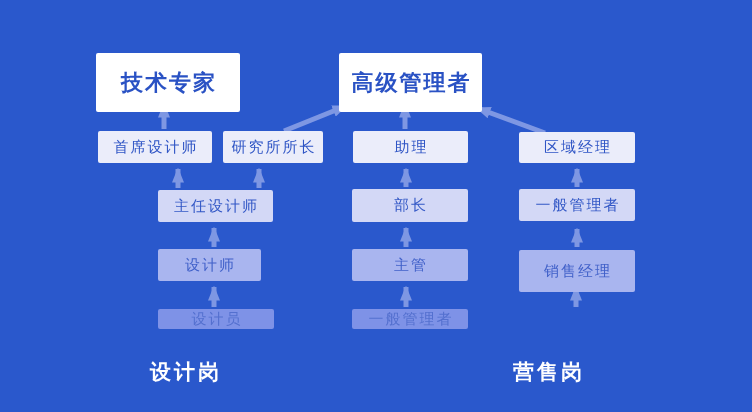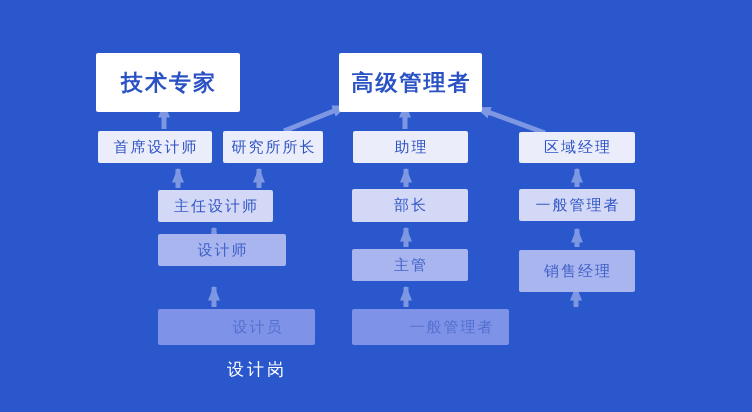--- a/index.html
+++ b/index.html
@@ -23,25 +23,25 @@
     display:flex;align-items:center;justify-content:center;
     border-radius:2px;
     letter-spacing:2px;
     white-space:nowrap;
     text-indent:2px; 
   }
   .lvl1{height:59px;background:var(--l1);color:var(--t1);font-size:22px;font-weight:600;text-align:right;}
   .lvl2{height:32px;background:var(--l2);color:var(--t2);font-size:15px;font-weight:400;}
   .lvl3{height:32px;background:var(--l3);color:var(--t3);font-size:15px;font-weight:500;}
   .lvl4{height:32px;background:var(--l4);color:var(--t4);font-size:15px;font-weight:500;}
-  .lvl5{height:36px;background:var(--l5);color:var(--t5);font-size:15px;font-weight:500;padding-left:41px;}
+  .lvl5{height:20px;background:var(--l5);color:var(--t5);font-size:15px;font-weight:500;}
   .col-label{
     position:absolute;z-index:2;width:140px;
-    text-align:right;color:var(--label);
-    font-size:17px;font-weight:400;letter-spacing:3px;text-indent:3px;
+    text-align:left;color:var(--label);
+    font-size:21px;font-weight:700;letter-spacing:3px;text-indent:3px;
     white-space:nowrap;
   }
 </style>
 </head>
 <body>
 
 <div class="stage">
 
   <svg class="arrow-layer" width="752" height="412" viewBox="0 0 752 412">
     <defs>
@@ -72,22 +72,23 @@
 
   <div class="node lvl2" style="left:98px;top:131px;width:114px">首席设计师</div>
   <div class="node lvl2" style="left:223px;top:131px;width:100px">研究所所长</div>
   <div class="node lvl2" style="left:353px;top:131px;width:115px">助理</div>
   <div class="node lvl2" style="left:519px;top:132px;width:116px;height:31px">区域经理</div>
 
   <div class="node lvl3" style="left:158px;top:190px;width:115px">主任设计师</div>
   <div class="node lvl3" style="left:352px;top:189px;width:116px;height:33px">部长</div>
   <div class="node lvl3" style="left:519px;top:189px;width:116px">一般管理者</div>
 
-  <div class="node lvl4" style="left:158px;top:234px;width:128px">设计师</div>
+  <div class="node lvl4" style="left:158px;top:249px;width:103px">设计师</div>
   <div class="node lvl4" style="left:352px;top:249px;width:116px">主管</div>
   <div class="node lvl4" style="left:519px;top:250px;width:116px;height:42px">销售经理</div>
 
   <div class="node lvl5" style="left:158px;top:309px;width:116px">设计员</div>
   <div class="node lvl5" style="left:352px;top:309px;width:116px">一般管理者</div>
 
   <div class="col-label" style="left:147px;top:358px">设计岗</div>
+  <div class="col-label" style="left:510px;top:358px">营售岗</div>
 
 </div>
 
 </body></html>

